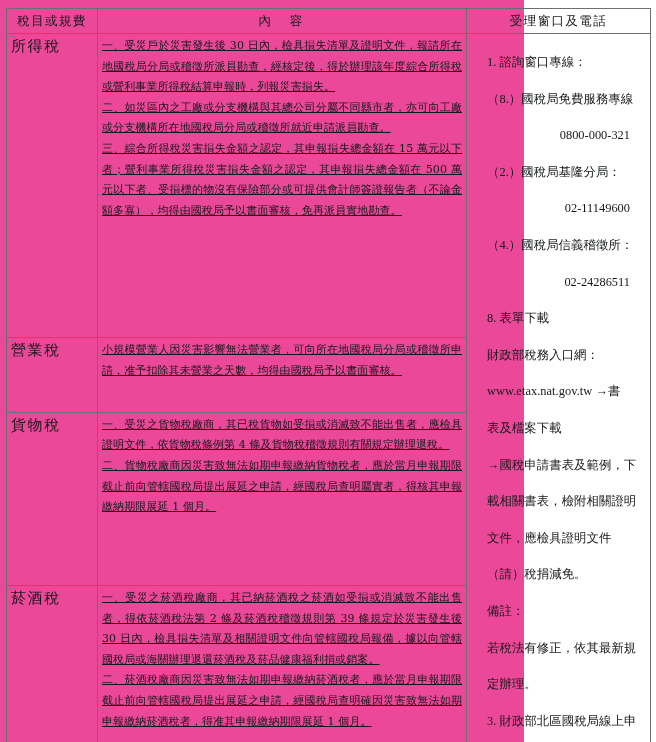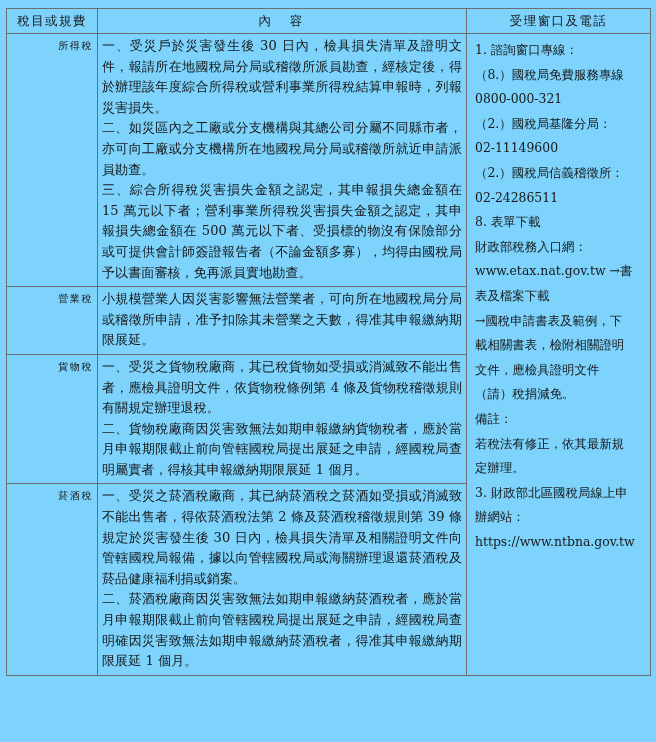--- a/index.html
+++ b/index.html
@@ -10,25 +10,25 @@
   body {
     width: 656px;
     height: 742px;
     font-family: "DejaVu Serif", "Liberation Serif", serif;
     color: #111111;
     overflow: hidden;
   }
 
   .page {
     position: relative;
-    width: 656px;
+    width: 524px;
     height: 742px;
     box-sizing: border-box;
     padding: 8px 6px 6px 6px;
-    background: #7dd3fc;
+    background: #ec4899;
   }
 
   table.tax-table {
     width: 644px;
     border-collapse: collapse;
     table-layout: fixed;
     border: 1.4px solid #55595c;
   }
 
   table.tax-table col.c-label { width: 91px; }
@@ -54,60 +54,63 @@
     padding-bottom: 4px;
     color: #15181a;
     vertical-align: middle;
   }
   .hdr-cell.wide-space {
     letter-spacing: 3.2px;
   }
 
   
   .label-cell {
-    text-align: right;
+    text-align: left;
     font-weight: bold;
-    font-size: 10px;
+    font-size: 15px;
     line-height: 20px;
     letter-spacing: 1.6px;
     padding-top: 5px;
     color: #15181a;
   }
 
   
   .content-cell {
-    font-size: 13px;
+    font-size: 11px;
     line-height: 20.6px;
     letter-spacing: 0.1px;
     text-align: justify;
     text-justify: inter-ideograph;
     padding: 4px 5px 5px 6px;
     color: #15181a;
+    text-decoration: underline;
   }
   .content-cell p {
     margin: 0;
     text-indent: 0;
   }
 
   
   .contact-cell {
     font-size: 12.4px;
     line-height: 20.6px;
     letter-spacing: 0.05px;
     padding: 4px 4px 5px 6px;
     color: #15181a;
     vertical-align: top;
   }
   .contact-cell p {
-    margin: 4px;
+    margin: 16px;
     white-space: nowrap;
+    font-family: Liberation Serif, serif;
   }
   .ascii {
     font-family: "DejaVu Serif", "Liberation Serif", serif;
     letter-spacing: 0;
+    text-align: right;
   }
 </style>
 </head>
 <body>
 
 <div class="page">
 
   <table class="tax-table">
     <colgroup>
       <col class="c-label">
@@ -131,21 +134,21 @@
           <p>一、受災戶於災害發生後 30 日內，檢具損失清單及證明文件，報請所在地國稅局分局或稽徵所派員勘查，經核定後，得於辦理該年度綜合所得稅或營利事業所得稅結算申報時，列報災害損失。</p>
           <p>二、如災區內之工廠或分支機構與其總公司分屬不同縣市者，亦可向工廠或分支機構所在地國稅局分局或稽徵所就近申請派員勘查。</p>
           <p>三、綜合所得稅災害損失金額之認定，其申報損失總金額在 15 萬元以下者；營利事業所得稅災害損失金額之認定，其申報損失總金額在 500 萬元以下者、受損標的物沒有保險部分或可提供會計師簽證報告者（不論金額多寡），均得由國稅局予以書面審核，免再派員實地勘查。</p>
         </td>
         <td class="contact-cell" rowspan="4">
           <p>1. 諮詢窗口專線：</p>
           <p>（8.）國稅局免費服務專線</p>
           <p class="ascii">0800-000-321</p>
           <p>（2.）國稅局基隆分局：</p>
           <p class="ascii">02-11149600</p>
-          <p>（2.）國稅局信義稽徵所：</p>
+          <p>（4.）國稅局信義稽徵所：</p>
           <p class="ascii">02-24286511</p>
           <p>8. 表單下載</p>
           <p>財政部稅務入口網：</p>
           <p>www.etax.nat.gov.tw →書</p>
           <p>表及檔案下載</p>
           <p>→國稅申請書表及範例，下</p>
           <p>載相關書表，檢附相關證明</p>
           <p>文件，應檢具證明文件</p>
           <p>（請）稅捐減免。</p>
           <p>備註：</p>
@@ -153,21 +156,21 @@
           <p>定辦理。</p>
           <p>3. 財政部北區國稅局線上申</p>
           <p>辦網站：</p>
           <p class="ascii">https://www.ntbna.gov.tw</p>
         </td>
       </tr>
 
       <tr>
         <td class="label-cell">營業稅</td>
         <td class="content-cell">
-          <p>小規模營業人因災害影響無法營業者，可向所在地國稅局分局或稽徵所申請，准予扣除其未營業之天數，得准其申報繳納期限展延。</p>
+          <p>小規模營業人因災害影響無法營業者，可向所在地國稅局分局或稽徵所申請，准予扣除其未營業之天數，均得由國稅局予以書面審核。</p>
         </td>
       </tr>
 
       <tr>
         <td class="label-cell">貨物稅</td>
         <td class="content-cell">
           <p>一、受災之貨物稅廠商，其已稅貨物如受損或消滅致不能出售者，應檢具證明文件，依貨物稅條例第 4 條及貨物稅稽徵規則有關規定辦理退稅。</p>
           <p>二、貨物稅廠商因災害致無法如期申報繳納貨物稅者，應於當月申報期限截止前向管轄國稅局提出展延之申請，經國稅局查明屬實者，得核其申報繳納期限展延 1 個月。</p>
         </td>
       </tr>

